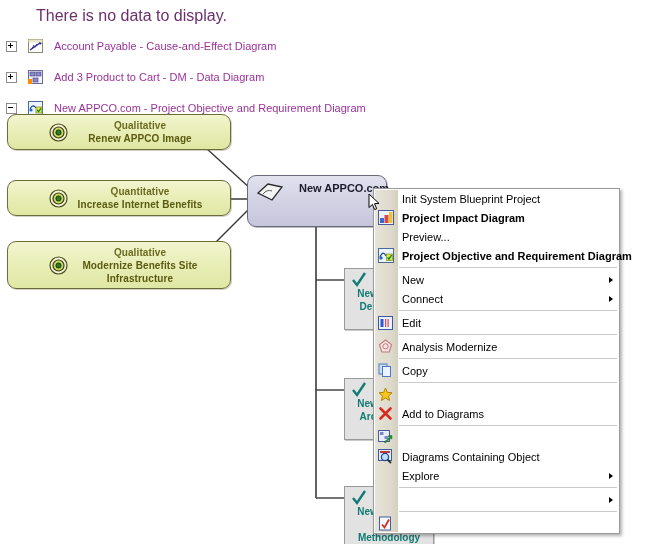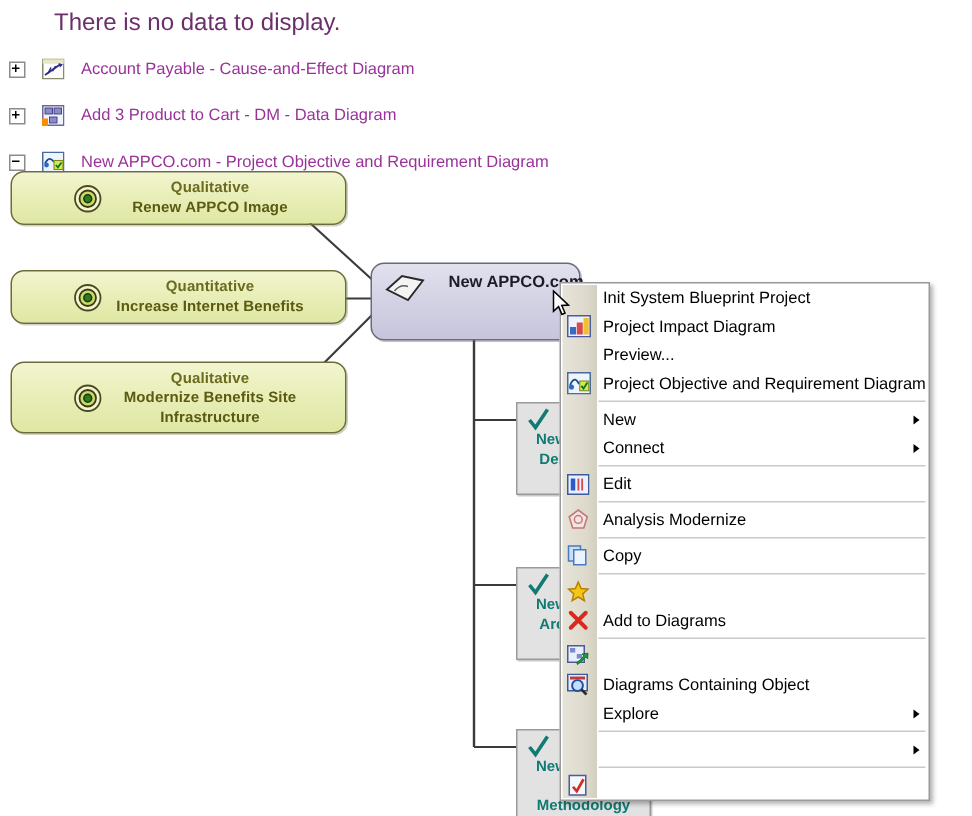--- a/index.html
+++ b/index.html
@@ -101,21 +101,21 @@
   }
   .ctx-item {
     position: relative; display: flex; align-items: center;
     height: 19px; padding-left: 0; z-index: 2;
   }
   .ctx-icon {
     width: 23px; min-width: 23px; height: 19px;
     display: flex; align-items: center; justify-content: center;
   }
   .ctx-label { padding-left: 5px; white-space: nowrap; }
-  .ctx-item.bold .ctx-label { font-weight: normal; }
+  .ctx-item.bold .ctx-label { font-weight: bold; }
   .ctx-arrow {
     margin-left: auto; margin-right: 6px;
     width: 0; height: 0;
     border-top: 3.5px solid transparent;
     border-bottom: 3.5px solid transparent;
     border-left: 4px solid #000;
   }
   .ctx-sep {
     position: relative; z-index: 2;
     height: 1px; margin: 2px 2px 2px 25px; background: #c9c9c9;

